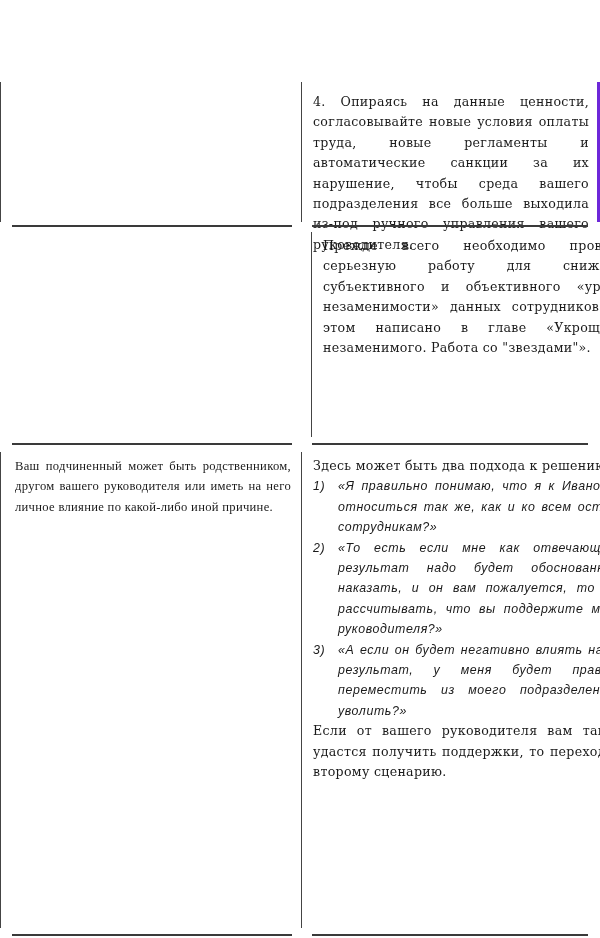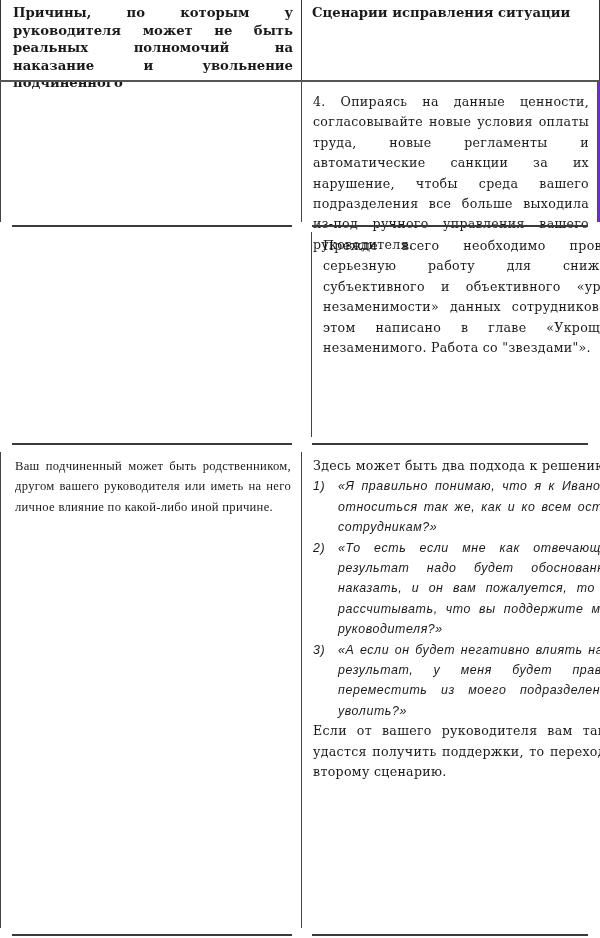--- a/index.html
+++ b/index.html
@@ -26,25 +26,20 @@
           line-height: 20.4px; letter-spacing: 0.6px; }
     .it-item { display: flex; }
     .it-num { width: 25px; flex: none; }
     .it-text { flex: 1; text-align: justify; }
   </style>
 </head>
 <body>
 
 <div class="page">
 
-  <div class="hdr">
-    <div class="cell c1">Причины, по которым у руководителя может не быть реальных полномочий на наказание и увольнение подчиненного</div>
-    <div class="cell c2">Сценарии исправления ситуации</div>
-    <div class="hdr-rule"></div>
-  </div>
 
   <div class="cell-box left" style="left:0; top:82px; width:301px; height:140px;">
     <p></p>
   </div>
   <div class="cell-box right" style="left:301px; top:82px; width:299px; height:140px; padding-top:10px;">
     <p>4. Опираясь на данные ценности, согласовывайте новые условия оплаты труда, новые регламенты и автоматические санкции за их нарушение, чтобы среда вашего подразделения все больше выходила из-под ручного управления вашего руководителя.</p>
   </div>
   <div class="rule" style="left:12px; top:225px; width:280px;"></div>
   <div class="rule" style="left:312px; top:225px; width:276px;"></div>
 

